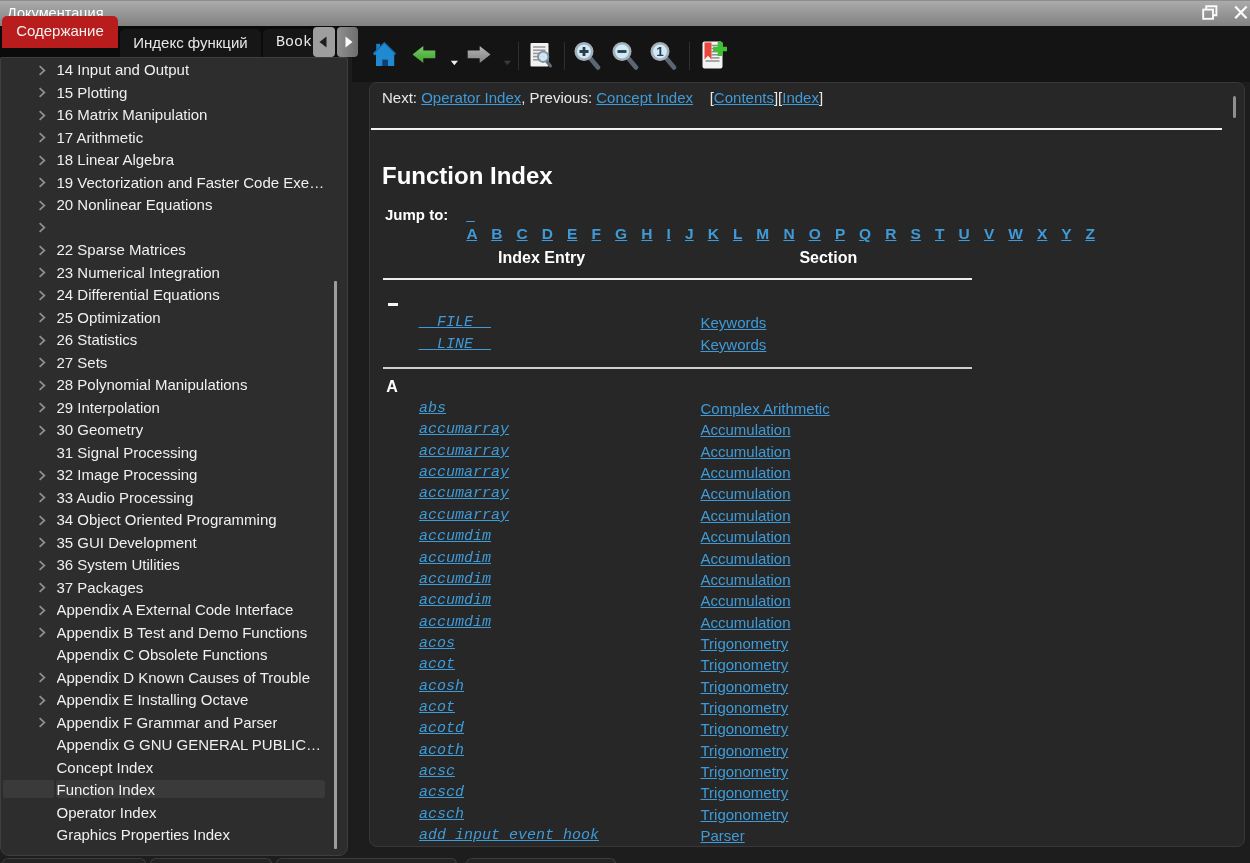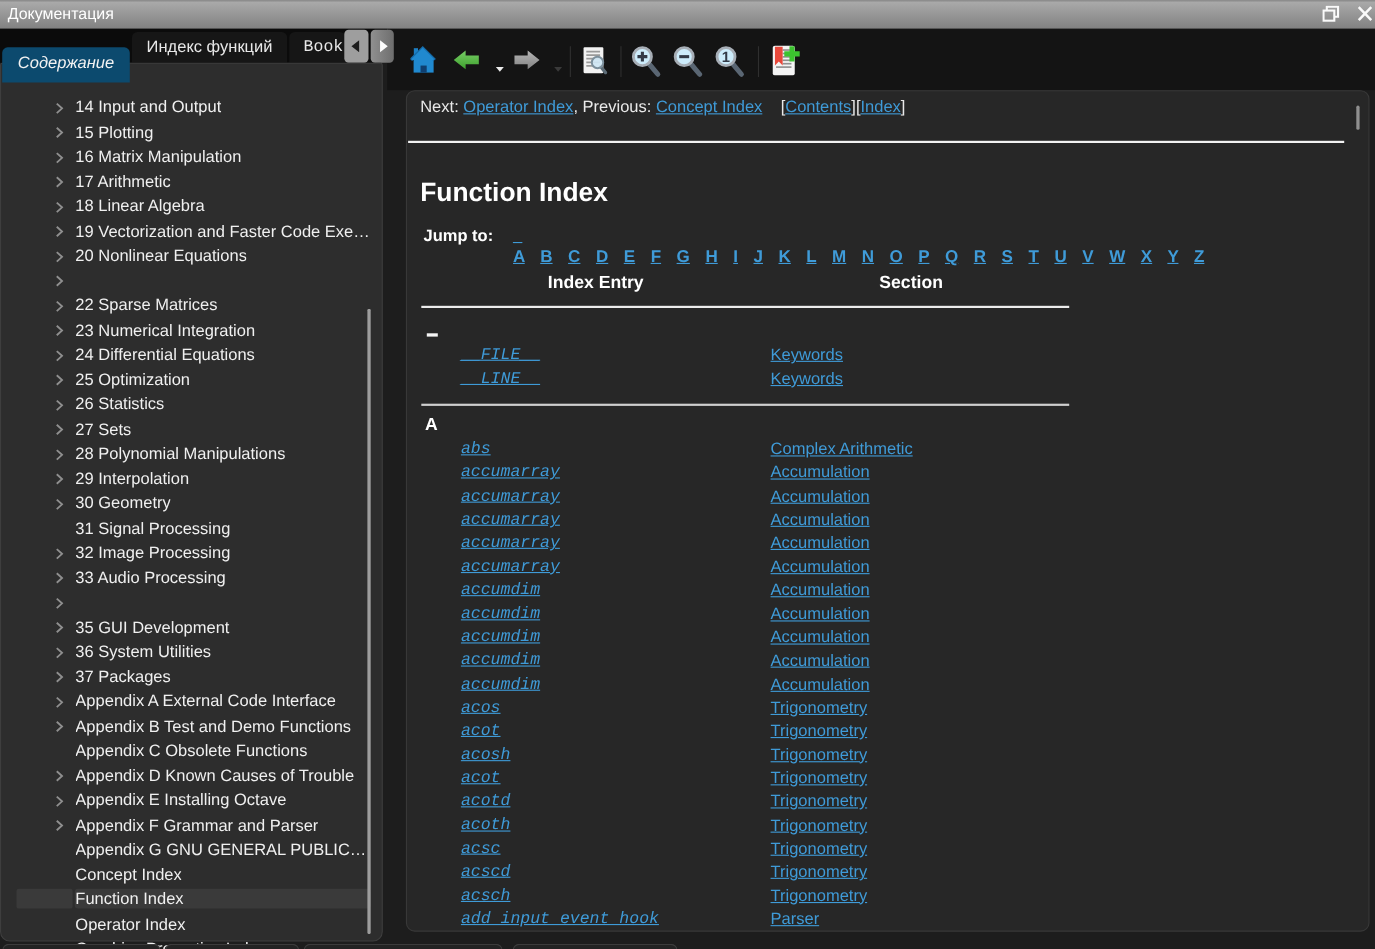--- a/index.html
+++ b/index.html
@@ -7,25 +7,25 @@
 
 .titlebar { position:absolute; left:0; top:0; width:1250px; height:34px;
   background:linear-gradient(#ababab,#747474); border-top:1px solid #8d8d8d; }
 .title { position:absolute; left:7px; top:0; line-height:25px; font-size:14.5px; color:#fff; }
 
 .tabstrip { position:absolute; left:0; top:26px; width:352px; height:31px; background:#0b0b0b; }
 .toolstrip { position:absolute; left:352px; top:26px; width:898px; height:56px; background:#141414; }
 
 .tab { position:absolute; top:28.5px; height:28.5px; background:#161616; border-radius:5px 5px 0 0;
   color:#e8e8e8; font-size:15px; text-align:center; line-height:28px; overflow:hidden; }
-.tab.active { top:43px; height:31.5px; background:#0c4a6e; color:#f2f2f2; line-height:30px; z-index:3;font-style:italic; }
+.tab.active { top:16px; height:31.5px; background:#b91c1c; color:#f2f2f2; line-height:30px; z-index:3; }
 
 .treepane { position:absolute; left:0; top:57px; width:348px; height:799px; background:#2d2d2d;
   border:1px solid #3e3e3e; border-radius:2px 2px 9px 9px; }
-.trow { position:absolute; left:12px; width:406px; height:22.5px;margin-top:28px; }
+.trow { position:absolute; left:0; width:406px; height:22.5px; }
 .trow .chev { position:absolute; left:38px; top:5.8px; }
 .trow .tl { position:absolute; left:56.5px; top:0; line-height:22.5px; font-size:15px; color:#f0f0f0;
   white-space:nowrap; max-width:268px; overflow:hidden; text-overflow:ellipsis; }
 .trow.sel::before { content:""; position:absolute; left:3px; top:1.2px; width:51px; height:17.5px; background:#3a3a3a; border-radius:2px; }
 .trow.sel::after { content:""; position:absolute; left:56px; top:1.2px; width:269px; height:17.5px; background:#3a3a3a; border-radius:3px; }
 .trow.sel .tl { z-index:2; }
 .treescroll { position:absolute; left:334px; top:281px; width:2.5px; height:568px; background:#9d9d9d; border-radius:1px; }
 
 .bw { position:absolute; top:857.5px; height:6px; background:#232323; border:1px solid #3c3c3c; border-bottom:none; border-radius:6px 6px 0 0; }
 
@@ -189,20 +189,21 @@
 <div class="trow" style="top:486.5px">
     <svg class="chev" width="8" height="11" viewBox="0 0 8 11">
       <polyline points="1.6,1.2 6.4,5.5 1.6,9.8" fill="none" stroke="#8f8f8f" stroke-width="1.7"></polyline>
     </svg>
     <span class="tl">33 Audio Processing</span>
   </div>
 <div class="trow" style="top:509.0px">
     <svg class="chev" width="8" height="11" viewBox="0 0 8 11">
       <polyline points="1.6,1.2 6.4,5.5 1.6,9.8" fill="none" stroke="#8f8f8f" stroke-width="1.7"></polyline>
     </svg>
+    <span class="tl">34 Object Oriented Programming</span>
   </div>
 <div class="trow" style="top:531.5px">
     <svg class="chev" width="8" height="11" viewBox="0 0 8 11">
       <polyline points="1.6,1.2 6.4,5.5 1.6,9.8" fill="none" stroke="#8f8f8f" stroke-width="1.7"></polyline>
     </svg>
     <span class="tl">35 GUI Development</span>
   </div>
 <div class="trow" style="top:554.0px">
     <svg class="chev" width="8" height="11" viewBox="0 0 8 11">
       <polyline points="1.6,1.2 6.4,5.5 1.6,9.8" fill="none" stroke="#8f8f8f" stroke-width="1.7"></polyline>

